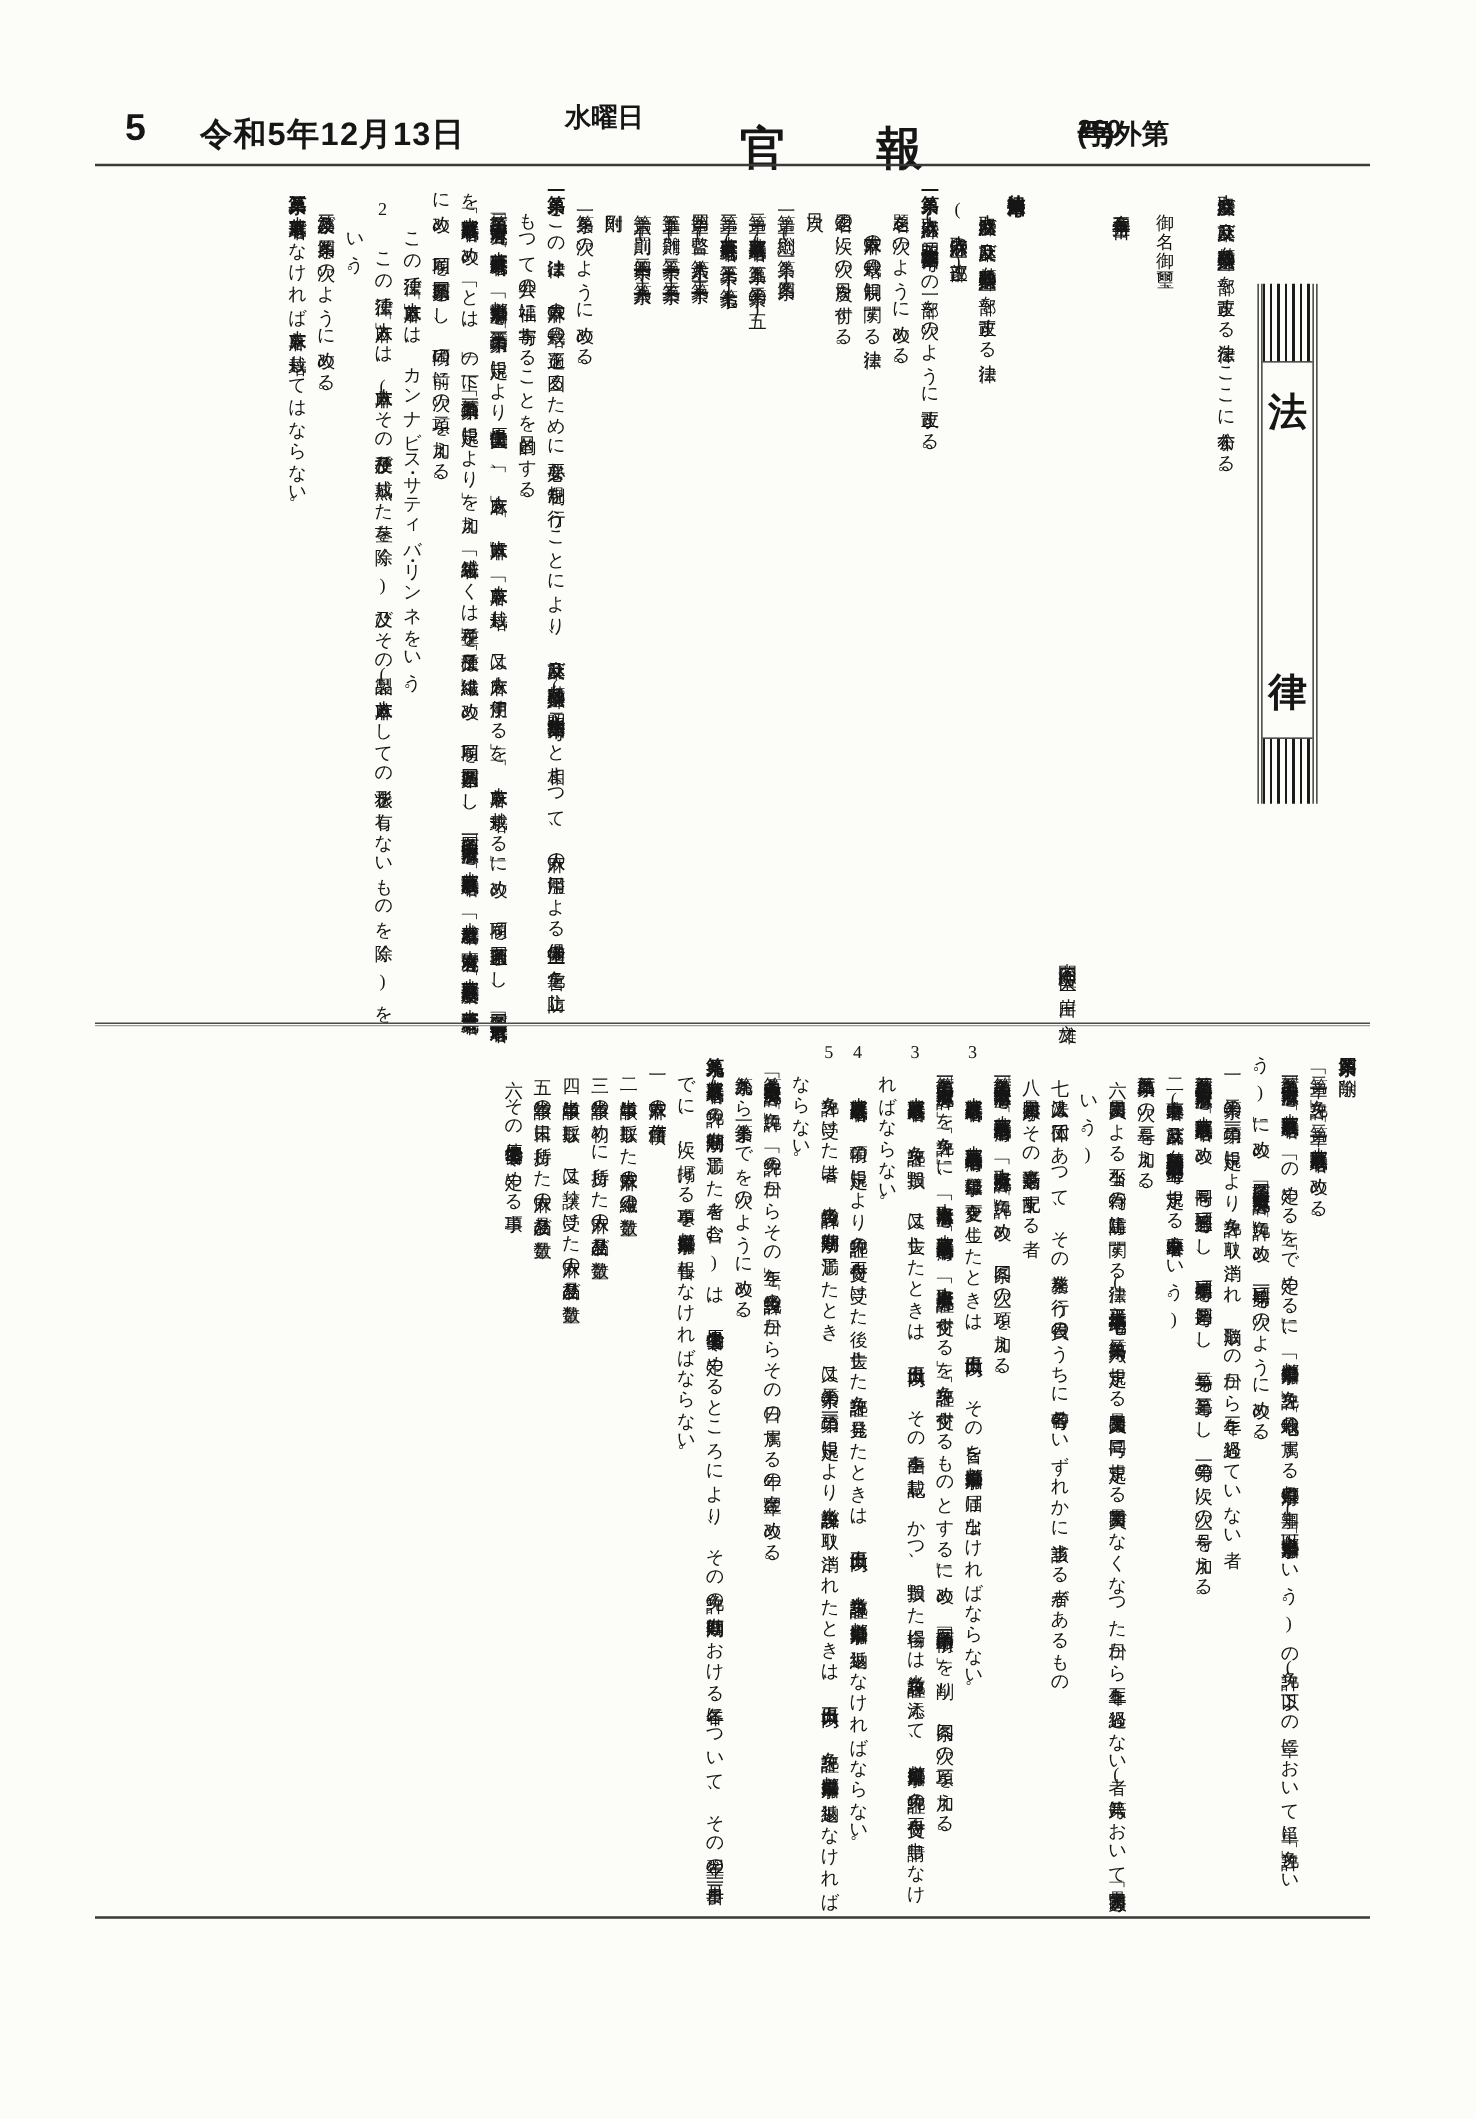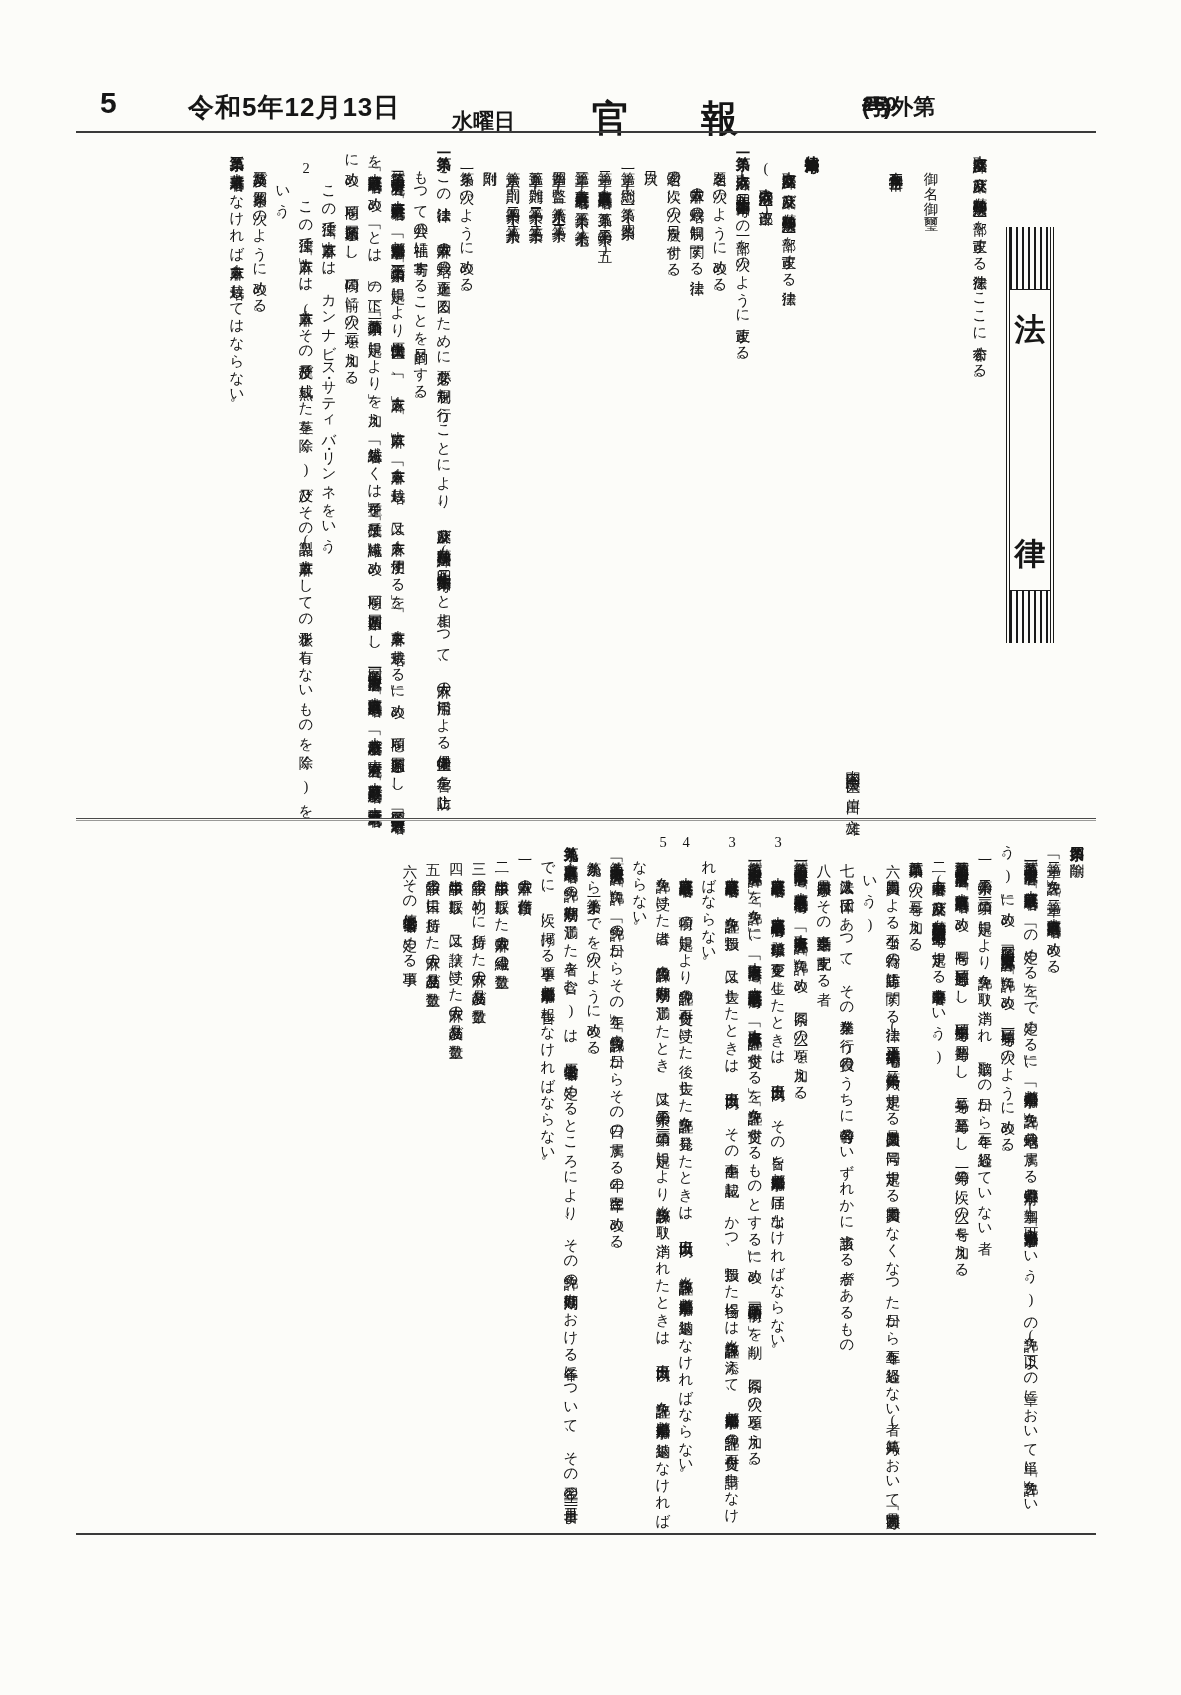--- a/index.html
+++ b/index.html
@@ -1,22 +1,22 @@
 <!DOCTYPE html>
 <html><head>
 <meta charset="utf-8">
 <style>
   html,body{margin:0;padding:0;background:#e8e8e4;}
   #page{position:relative;width:1181px;height:1695px;background:#fcfcf9;overflow:hidden;
         font-family:"Liberation Serif","DejaVu Serif",serif;color:#161616;}
   
   .hdr span{position:absolute;white-space:nowrap;}
   .pgnum{left:100px;top:86px;font-size:30px;font-weight:700;font-family:"Liberation Sans","DejaVu Sans",sans-serif;}
-  .hdate{left:188px;top:90px;font-size:26px;font-weight:600;font-family:"Liberation Sans","DejaVu Sans",sans-serif;letter-spacing:1px;}
-  .hweek{left:452px;top:107px;font-size:21px;font-weight:600;font-family:"Liberation Sans","DejaVu Sans",sans-serif;}
+  .hdate{left:160px;top:90px;font-size:26px;font-weight:600;font-family:"Liberation Sans","DejaVu Sans",sans-serif;letter-spacing:1px;}
+  .hweek{left:452px;top:80px;font-size:21px;font-weight:600;font-family:"Liberation Sans","DejaVu Sans",sans-serif;}
   .hpub{left:592px;top:94px;font-size:37px;font-weight:700;letter-spacing:72px;}
   .hissue{left:862px;top:92px;font-size:22px;font-weight:600;font-family:"Liberation Sans","DejaVu Sans",sans-serif;}
   .hissue .big{font-size:21px;font-weight:700;vertical-align:-2px;}
   .rule{position:absolute;background:#3a3a3a;}
   #rule-top{left:76px;top:131px;width:1020px;height:2px;}
   #rule-mid{left:76px;top:818px;width:1020px;height:3px;
             background:linear-gradient(#4a4a4a 0 1px,#fcfcf9 1px 2px,#9a9a98 2px 3px);}
   #rule-bot{left:76px;top:1533px;width:1020px;height:2px;}
   
   .vblock{position:absolute;writing-mode:vertical-rl;text-orientation:upright;

